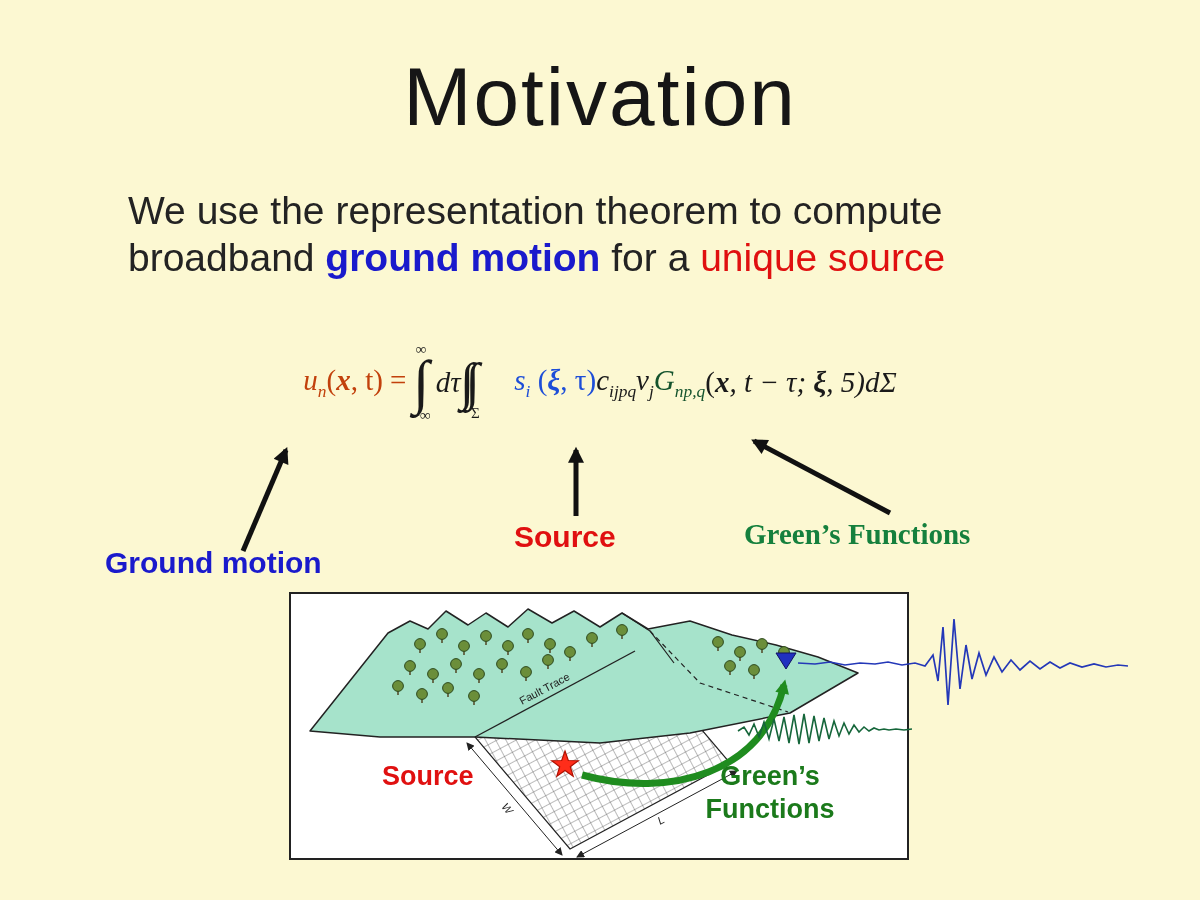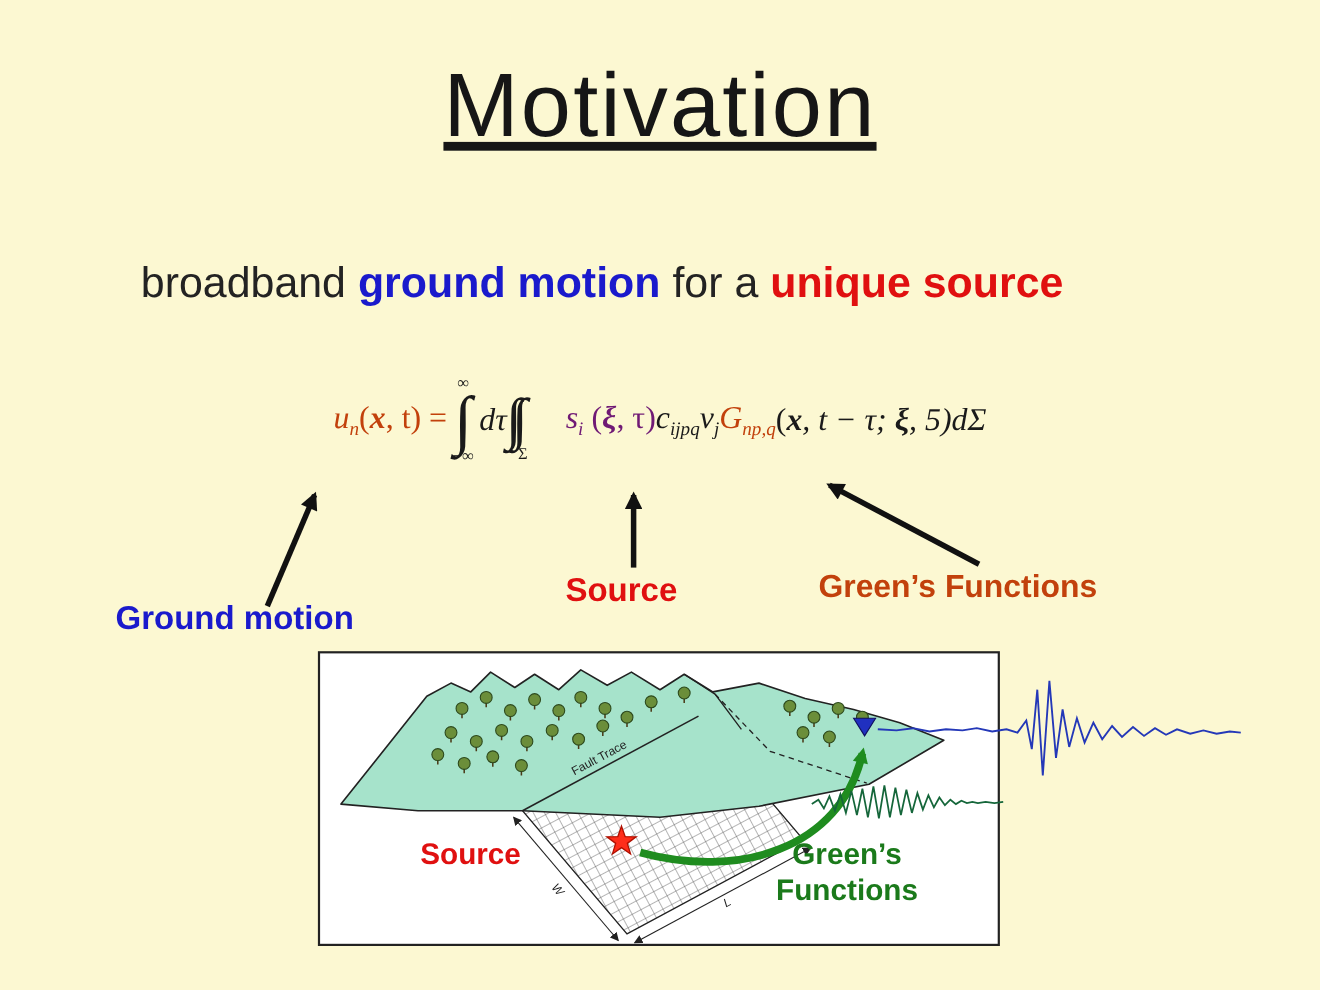--- a/index.html
+++ b/index.html
@@ -1,56 +1,56 @@
 <!DOCTYPE html>
 <html><head>
 <meta charset="utf-8">
 <style>
   html,body{margin:0;padding:0;}
   .slide{position:relative;width:1200px;height:900px;background:#FCF8D2;overflow:hidden;
          font-family:"Liberation Sans",sans-serif;}
   .title{position:absolute;top:50px;left:0;width:100%;text-align:center;
-         font-size:82px;font-weight:400;letter-spacing:2px;color:#161616;text-decoration:underline;}
+         font-size:82px;font-weight:400;letter-spacing:2px;color:#161616;}
   .intro{position:absolute;left:128px;top:188px;width:980px;font-size:39px;
          line-height:1.2;color:#232323;}
   .intro .blue{color:#1A1ACC;font-weight:bold;}
-  .intro .red{color:#E01010;font-weight:bold;}
+  .intro .red{color:#E01010;font-weight:normal;}
 
   .eq{position:absolute;top:342px;left:50%;transform:translateX(-50%);
       display:flex;align-items:center;white-space:nowrap;
       font-family:"Liberation Serif",serif;font-size:29px;color:#1a1a1a;}
   .eq .var{font-style:italic;}
   .eq .bi{font-style:italic;font-weight:bold;}
   .eq sub{font-size:0.6em;font-style:italic;}
   .eq .blue{color:#c2410c;}
-  .eq .red{color:#701a75;margin-left:24px;}
-  .eq .green{color:#c2410c;}
+  .eq .red{color:#1d4ed8;margin-left:24px;}
+  .eq .green{color:#14532d;}
   .intcol{display:flex;flex-direction:column;align-items:center;line-height:1;margin:0 5px;}
   .intcol .lim{font-size:15px;color:#1a1a1a;min-height:15px;}
   .intsign{font-size:60px;line-height:0.85;}
   .iintsign{font-size:52px;line-height:0.9;letter-spacing:-0.38em;padding-right:0.38em;}
 
   .lab{position:absolute;font-weight:bold;}
   .lab-gm{left:105px;top:546px;font-size:30px;color:#1A1ACC;}
   .lab-src{left:514px;top:520px;font-size:30px;color:#E01010;}
-  .lab-grn{left:744px;top:518px;font-size:29px;color:#c2410c;}
+  .lab-grn{left:744px;top:518px;font-size:29px;color:#15803d;font-family:Liberation Serif, serif;}
 
   .arrows{position:absolute;left:0;top:0;width:1200px;height:900px;pointer-events:none;}
   .figure{position:absolute;left:270px;top:585px;}
   .figtext{font-family:"Liberation Sans",sans-serif;font-weight:bold;}
 </style>
 </head>
 <body>
 
 <div class="slide">
 
   <div class="title">Motivation</div>
 
   <div class="intro">
-    <br>
+    <span>We use the representation theorem to compute</span><br>
     <span>broadband </span><span class="blue">ground motion</span><span> for a </span><span class="red">unique source</span>
   </div>
 
   <div class="eq">
     <span class="blue"><span class="var">u</span><sub>n</sub><span>(</span><span class="bi">x</span><span>, t) =</span></span>
 
     <span class="intcol">
       <span class="lim">∞</span>
       <span class="intsign">∫</span>
       <span class="lim">−∞</span>

